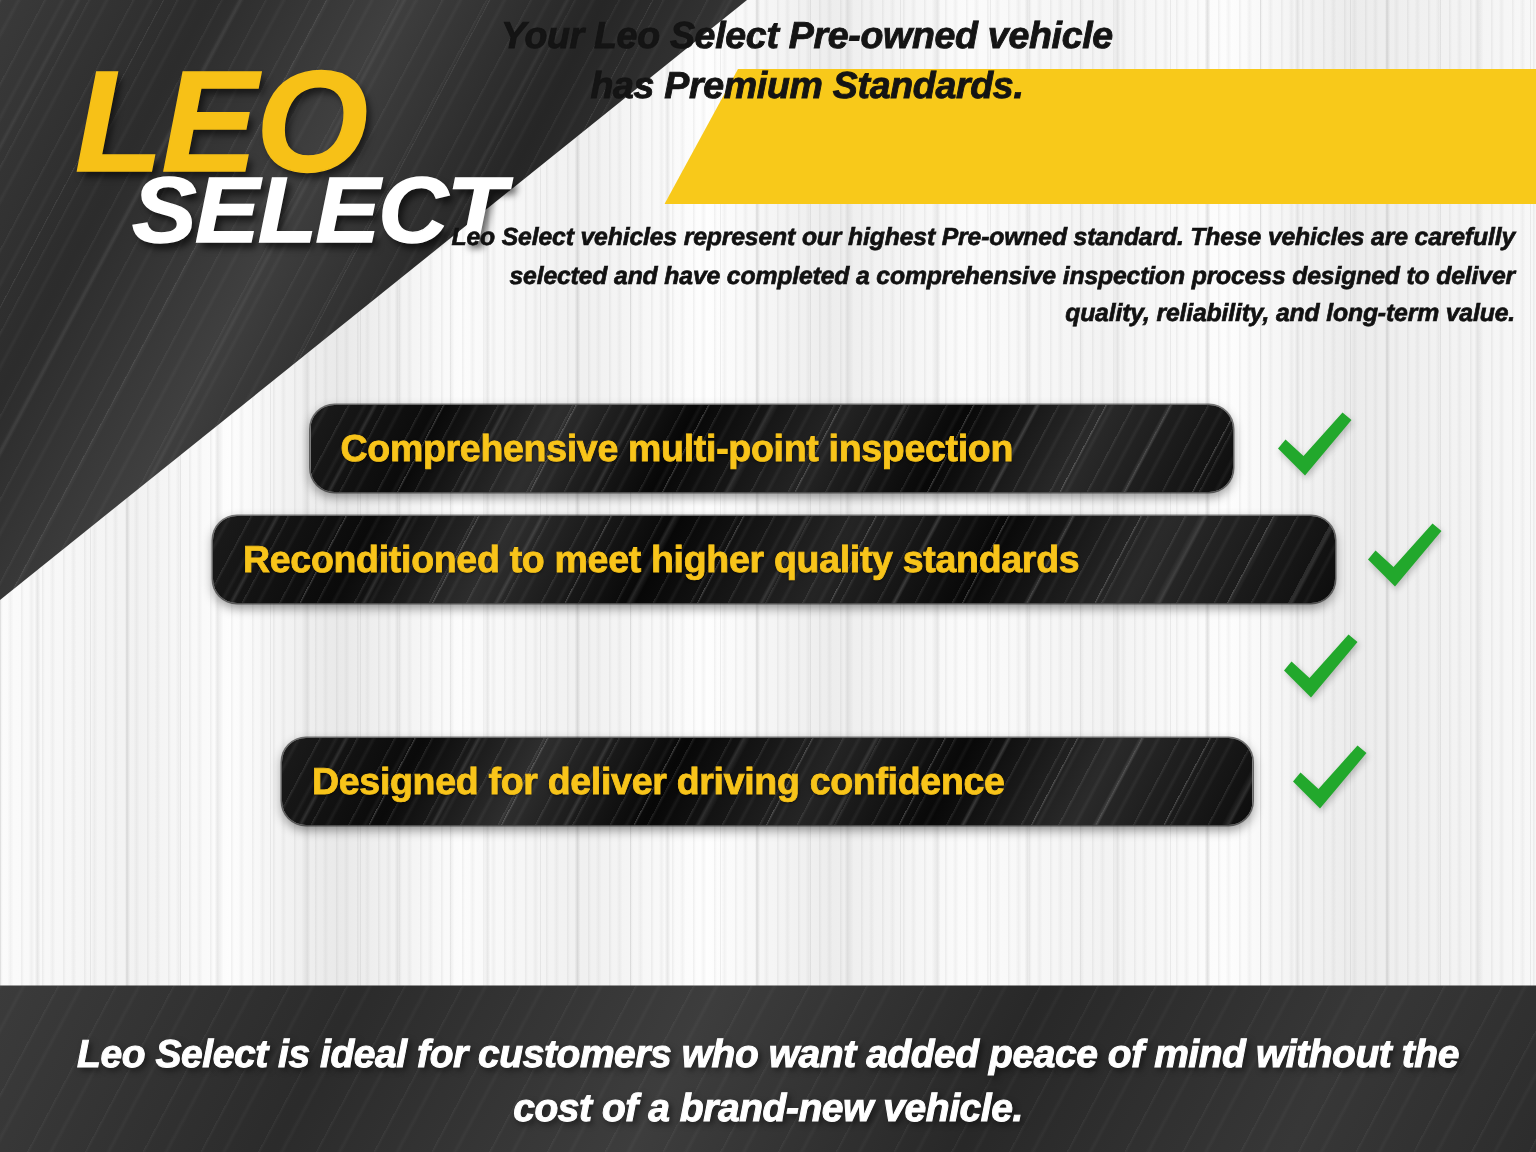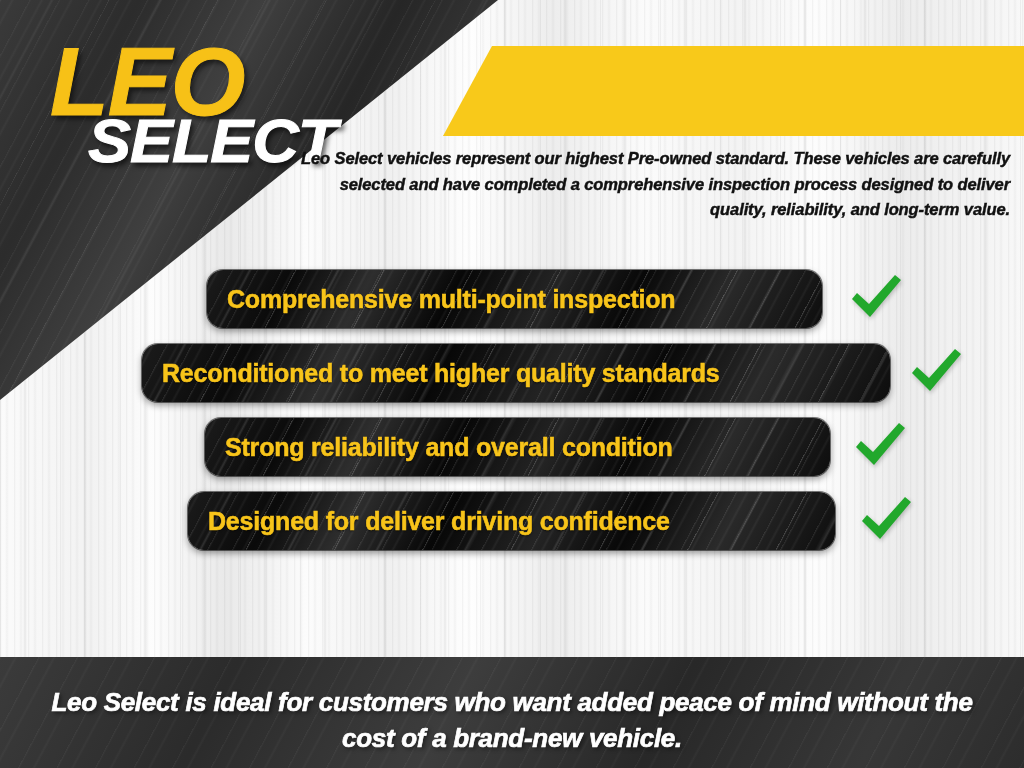--- a/index.html
+++ b/index.html
@@ -151,20 +151,24 @@
 <div id="poster">
 
   <div class="wedge"></div>
 
   <div class="logo">
     <div class="logo-leo">LEO</div>
     <div class="logo-select">SELECT</div>
   </div>
 
   <div class="banner"></div>
+  <div class="banner-text">
+    <div>Your Leo Select Pre-owned vehicle</div>
+    <div>has Premium Standards.</div>
+  </div>
 
   <div class="desc">Leo Select vehicles represent our highest Pre-owned standard. These vehicles are carefully selected and have completed a comprehensive inspection process designed to deliver quality, reliability, and long-term value.</div>
 
   <div class="features" id="feature-list">
       <div class="feat-row">
         <div class="pill" style="left: 207px; width: 615px;">
           <span class="pill-label">Comprehensive multi-point inspection</span>
         </div>
         <div class="check" style="left: 848px;">
           <svg viewBox="0 0 56 52">
@@ -176,23 +180,20 @@
         <div class="pill" style="left: 142px; width: 748px;">
           <span class="pill-label">Reconditioned to meet higher quality standards</span>
         </div>
         <div class="check" style="left: 908px;">
           <svg viewBox="0 0 56 52">
             <path d="M4 27 L9 21 L21 32 L47 3 L53 8 L22 45 Z" fill="#22a82c"></path>
           </svg>
         </div>
       </div>
       <div class="feat-row">
-        <div class="pill" style="left: 205px; width: 625px;">
-          <span class="pill-label">Strong reliability and overall condition</span>
-        </div>
         <div class="check" style="left: 852px;">
           <svg viewBox="0 0 56 52">
             <path d="M4 27 L9 21 L21 32 L47 3 L53 8 L22 45 Z" fill="#22a82c"></path>
           </svg>
         </div>
       </div>
       <div class="feat-row">
         <div class="pill" style="left: 188px; width: 647px;">
           <span class="pill-label">Designed for deliver driving confidence</span>
         </div>

